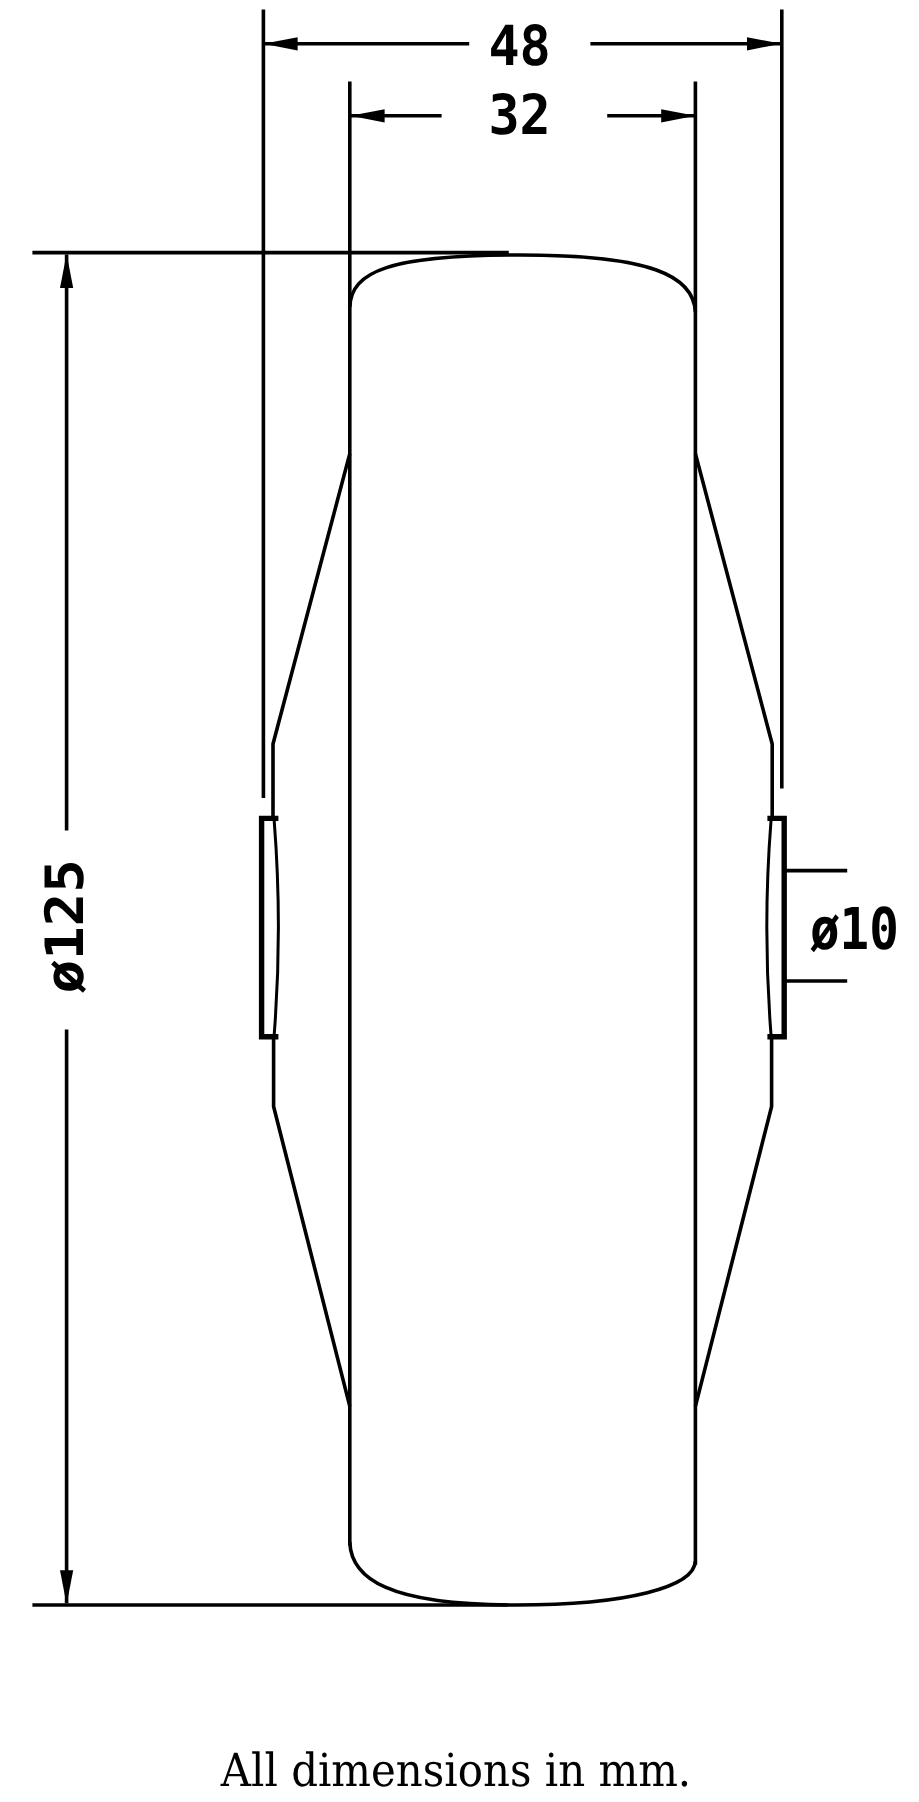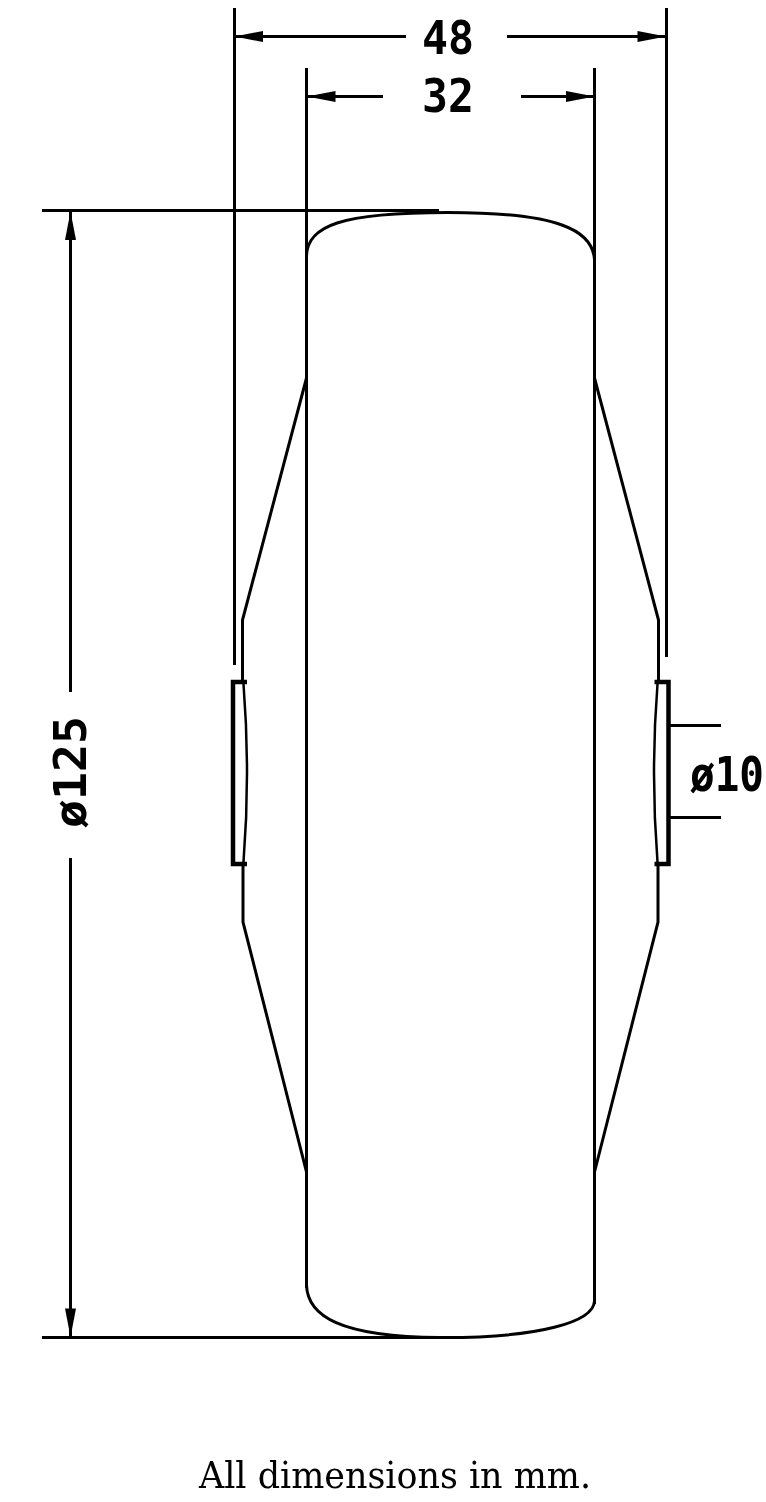--- a/index.html
+++ b/index.html
@@ -13,21 +13,20 @@
   body {
     width: 766px;
     height: 1502px;
     background: var(--bg);
     color: var(--line);
     font-family: "DejaVu Sans", sans-serif;
   }
   .drawing-wrap {
     width: 641px;
     height: 1502px;
-    padding-left: 15px;
   }
   svg { display: block; }
   .ln  { stroke: currentColor; fill: none; stroke-width: 3; }
   .ln-thick { stroke: currentColor; fill: none; stroke-width: 4.5; }
   .ln-thin  { stroke: currentColor; fill: none; stroke-width: 2.5; }
   .ar  { fill: currentColor; stroke: none; }
   .dim-text {
     font-family: "DejaVu Sans Mono", "Liberation Mono", monospace;
     fill: currentColor;
     font-weight: bold;

